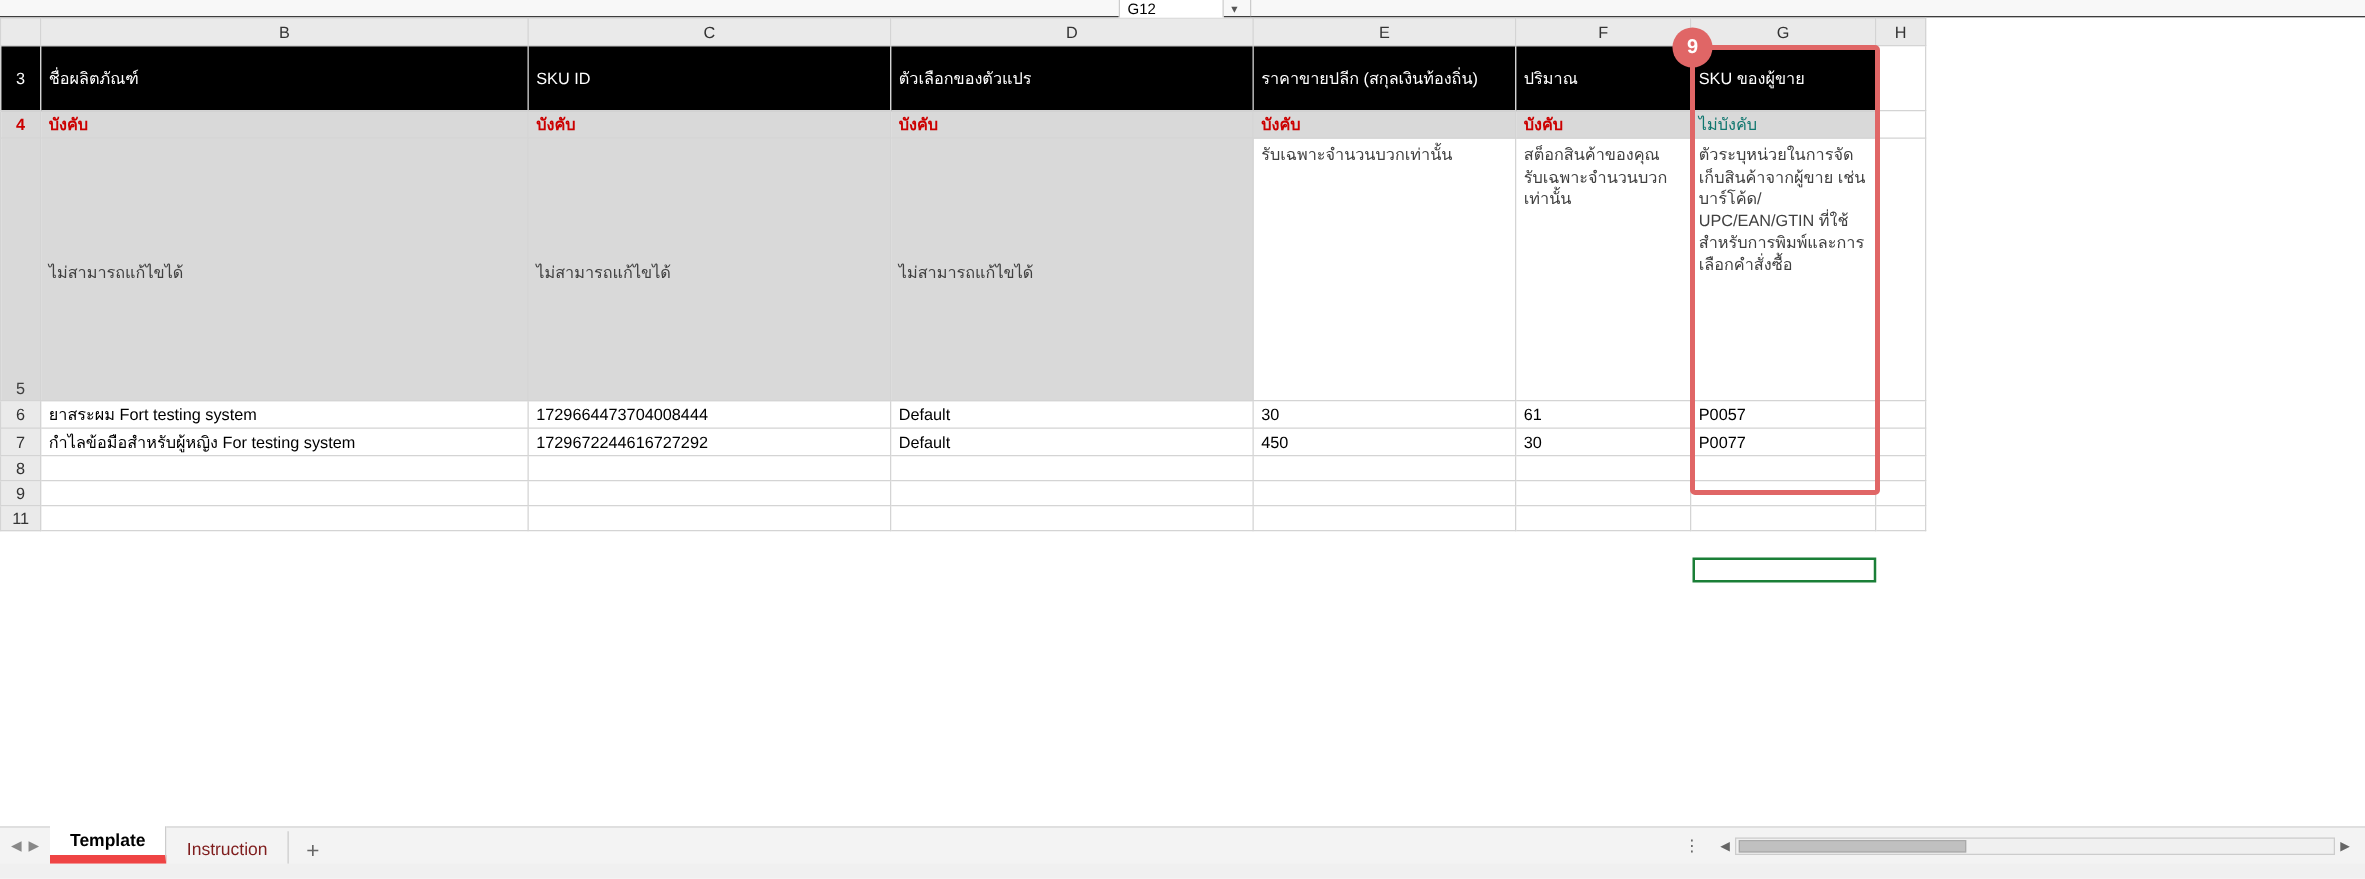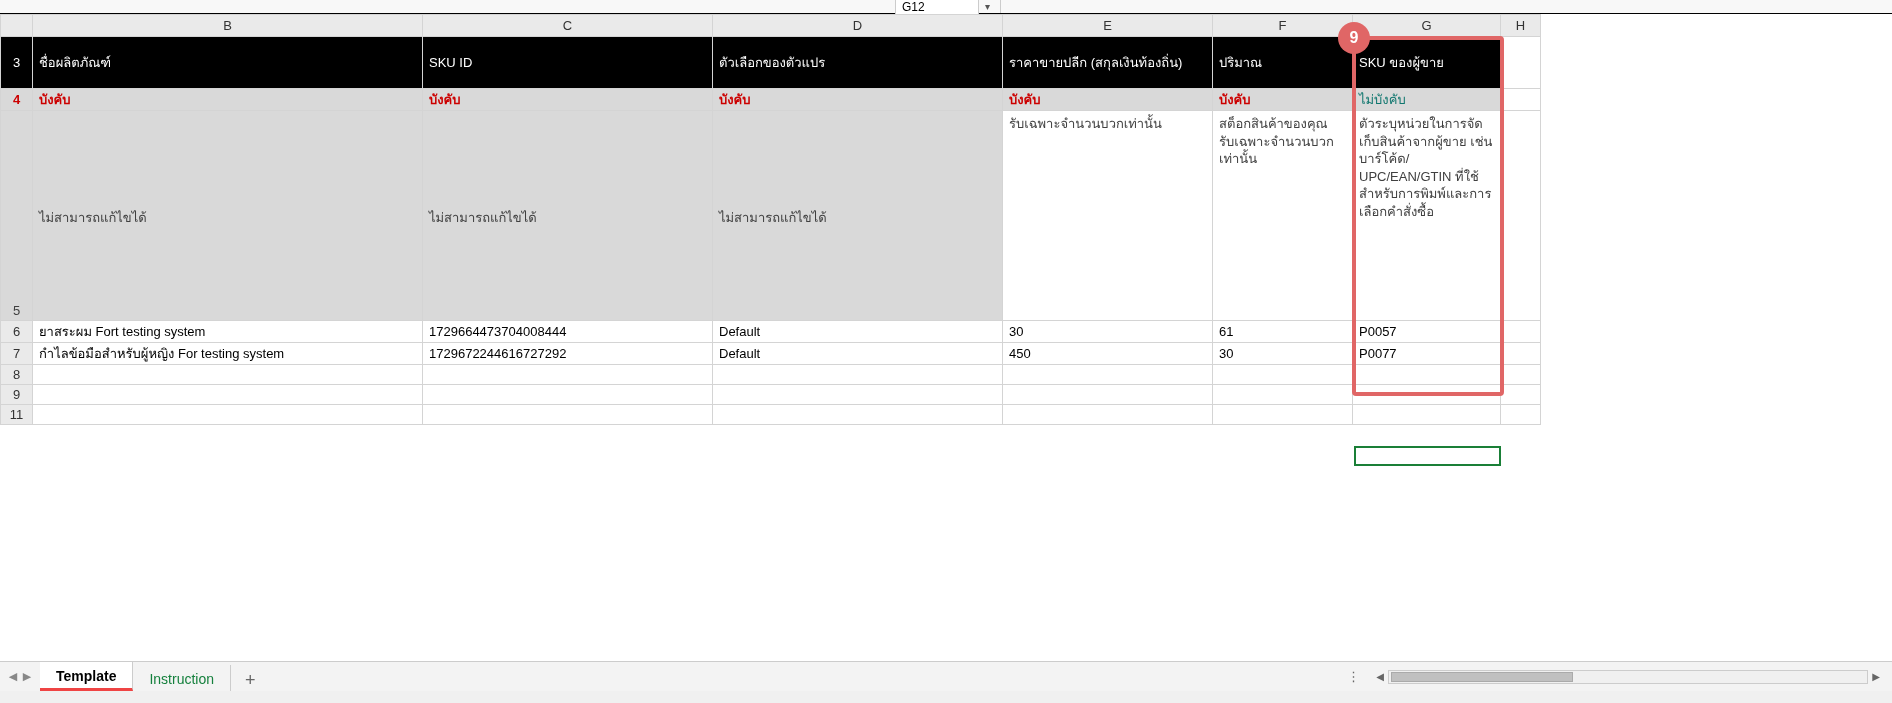--- a/index.html
+++ b/index.html
@@ -38,22 +38,22 @@
 .callout-circle { position: absolute; width: 32px; height: 32px; border-radius: 50%; background: #e06666; color: #fff; font-weight: bold; display: flex; align-items: center; justify-content: center; font-size: 16px; pointer-events: none; }
 
 
 .active-cell { position: absolute; border: 2px solid #1a7f37; pointer-events: none; }
 
 
 .sheet-bar { display: flex; align-items: center; height: 30px; background: #f3f3f3; border-top: 1px solid #ccc; }
 .sheet-nav { width: 40px; display: flex; justify-content: space-around; color: #888; font-size: 11px; padding: 0 6px; }
 .sheet-nav span { cursor: pointer; }
 .tabs { display: flex; align-items: flex-end; height: 100%; }
-.tab { padding: 6px 16px 4px; border-right: 1px solid #ccc; cursor: pointer; font-size: 14px; color: #15803d; }
-.tab.active { background: #fff; border-bottom: 3px solid #ef4444; font-weight: 600; color: #000; }
+.tab { padding: 6px 16px 4px; border-right: 1px solid #ccc; cursor: pointer; font-size: 14px; color: #7f1d1d; }
+.tab.active { background: #fff; border-bottom: 7px solid #ef4444; font-weight: 600; color: #000; }
 .tab-add { padding: 0 14px; color: #666; font-size: 18px; cursor: pointer; }
 .sheet-spacer { flex: 1; }
 .sheet-dots { padding: 0 12px; color: #666; cursor: pointer; }
 .hscroll { width: 520px; display: flex; align-items: center; padding-right: 8px; }
 .hscroll-track { flex: 1; height: 14px; border: 1px solid #ccc; background: #f0f0f0; display: flex; align-items: center; }
 .hscroll-btn { width: 16px; text-align: center; color: #666; font-size: 10px; cursor: pointer; }
 .hscroll-thumb { height: 10px; background: #c0c0c0; border: 1px solid #aaa; }
 .col-B { width: 390px; }
 .col-C { width: 290px; }
 .col-D { width: 290px; }

